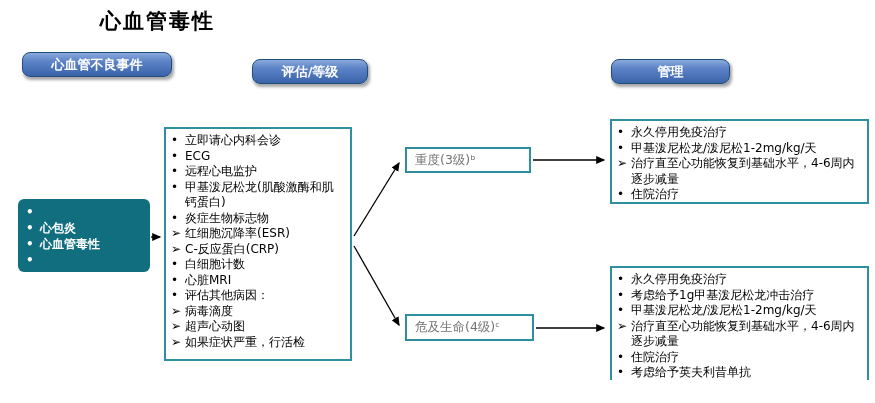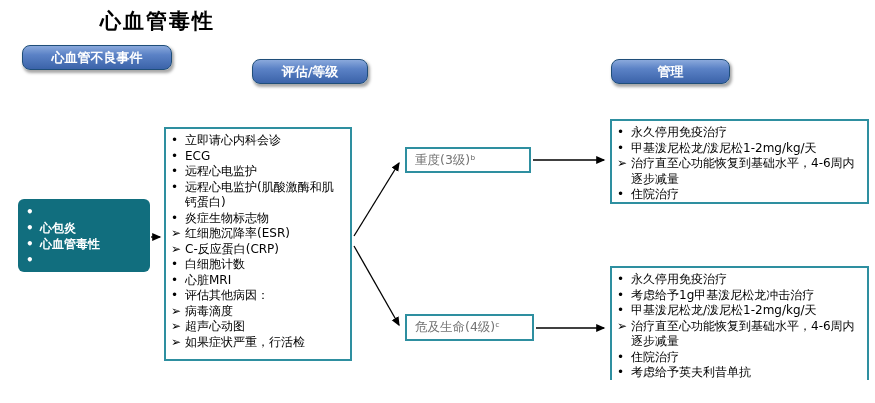--- a/index.html
+++ b/index.html
@@ -34,21 +34,21 @@
 
   svg.arrows { position:absolute; left:0; top:0; pointer-events:none; }
 </style>
 </head>
 <body>
 
 <div class="stage">
 
   <div class="title">心血管毒性</div>
 
-  <div class="hbtn" style="left:22px; top:45px; width:150px">心血管不良事件</div>
+  <div class="hbtn" style="left:22px; top:52px; width:150px">心血管不良事件</div>
   <div class="hbtn" style="left:252px; top:59px; width:116px">评估/等级</div>
   <div class="hbtn" style="left:611px; top:59px; width:119px">管理</div>
 
   <div class="teal" style="left:18px; top:199px; width:132px; height:73px">
     <div class="row">
         <span class="mk">•</span>
       </div>
     <div class="row">
         <span class="mk">•</span>
         <span class="tx">心包炎</span>
@@ -70,21 +70,21 @@
     <div class="row">
         <span class="mk">•</span>
         <span class="tx">ECG</span>
       </div>
     <div class="row">
         <span class="mk">•</span>
         <span class="tx">远程心电监护</span>
       </div>
     <div class="row">
         <span class="mk">•</span>
-        <span class="tx">远程心电监护(肌酸激酶和肌钙蛋白)</span>
+        <span class="tx">甲基泼尼松龙(肌酸激酶和肌钙蛋白)</span>
       </div>
     <div class="row">
         <span class="mk">•</span>
         <span class="tx">炎症生物标志物</span>
       </div>
     <div class="row">
         <span class="mk">➢</span>
         <span class="tx">红细胞沉降率(ESR)</span>
       </div>
     <div class="row">

